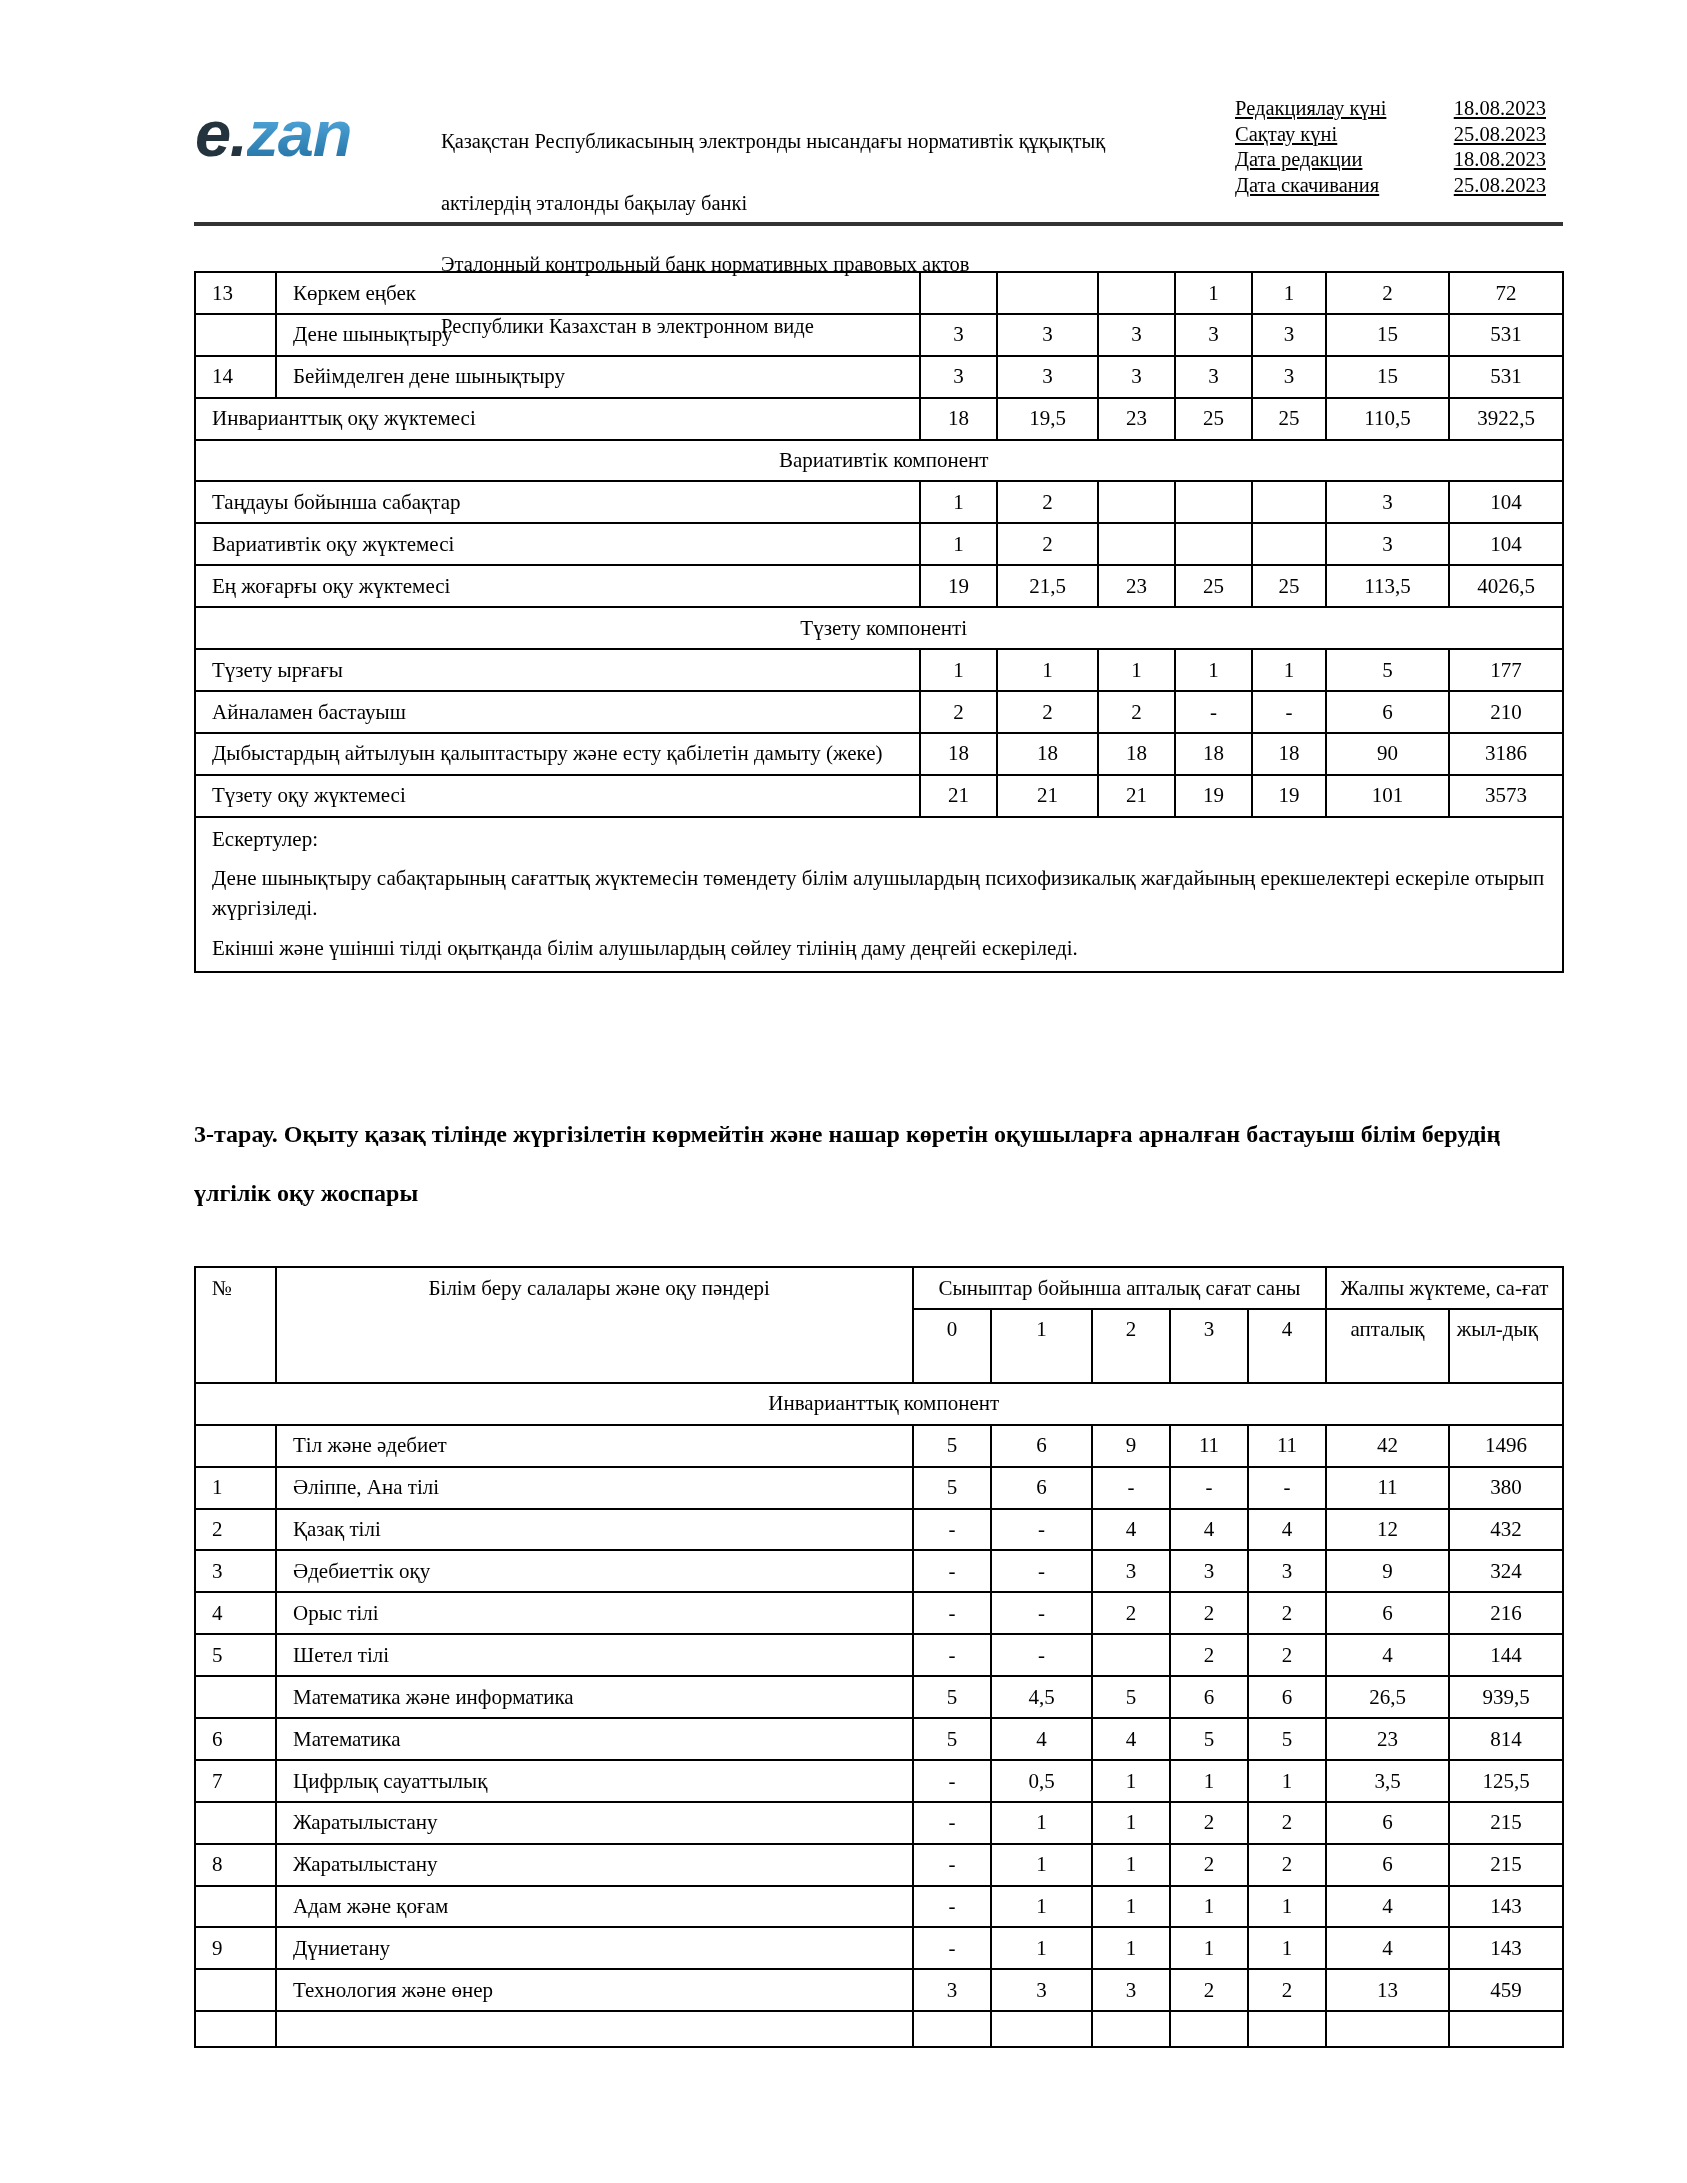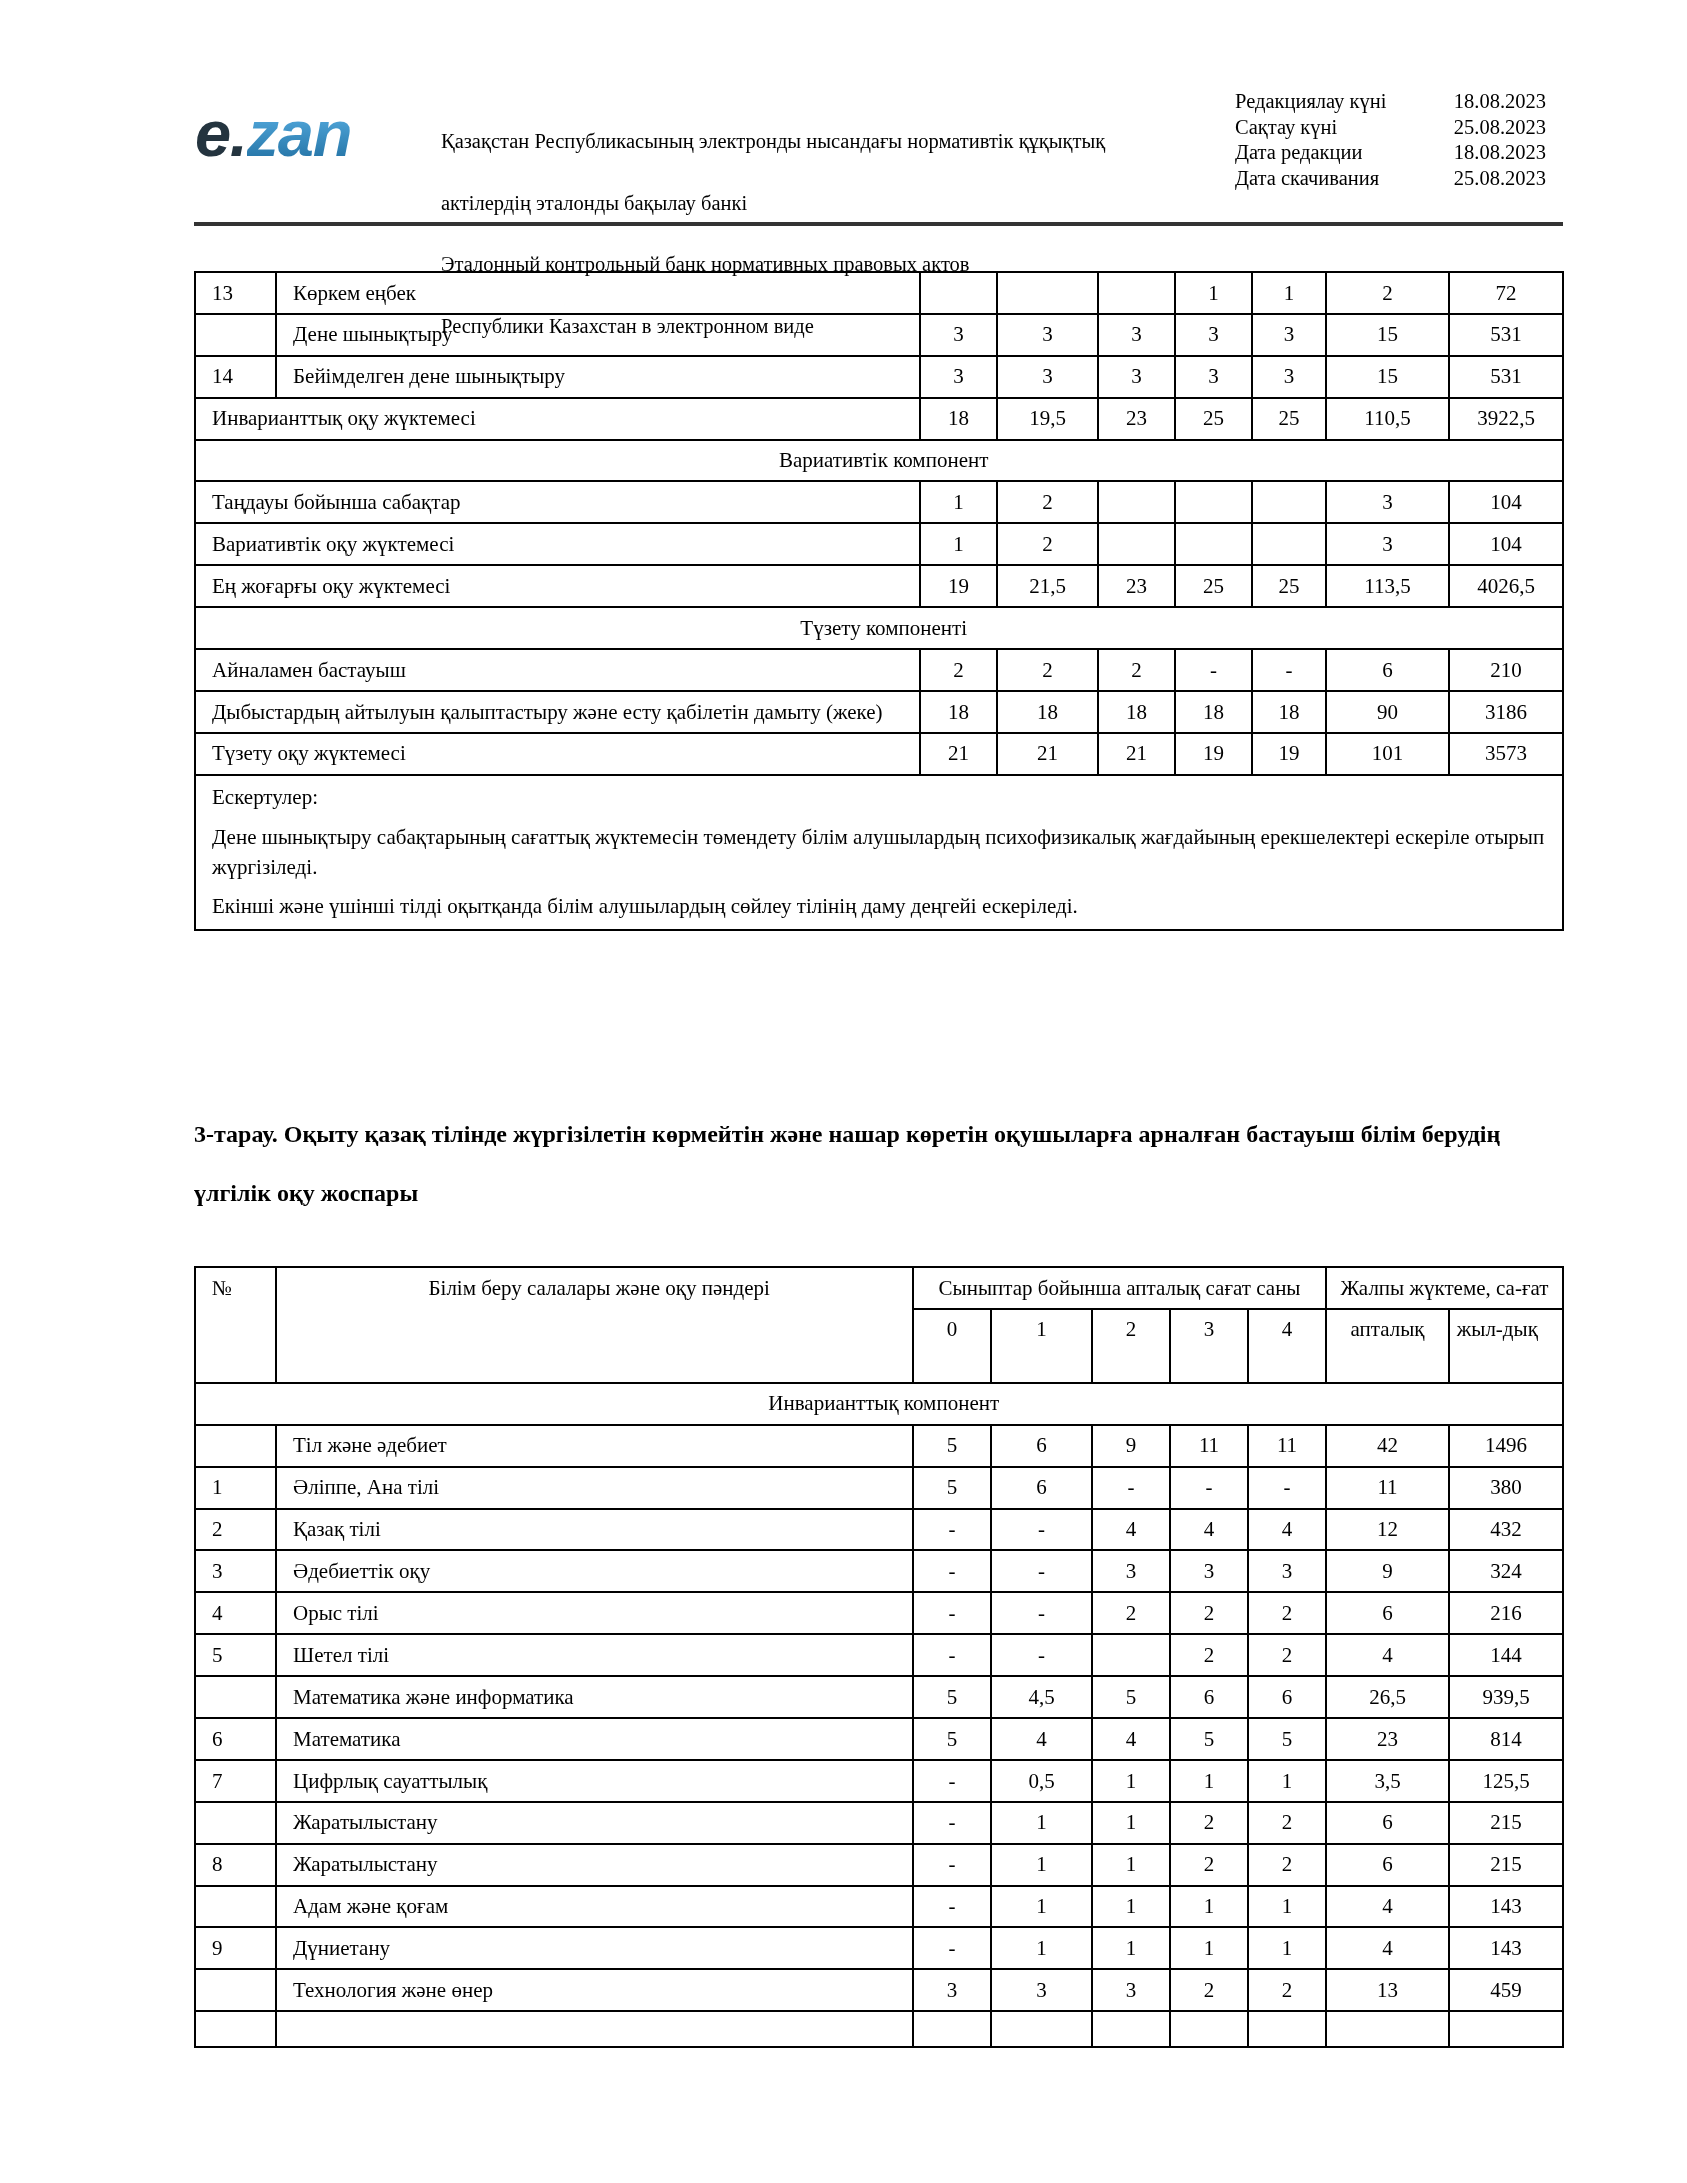--- a/index.html
+++ b/index.html
@@ -16,22 +16,22 @@
   .logo .zan {
     background: linear-gradient(#62baee, #1c6a9c);
     -webkit-background-clip: text; background-clip: text; color: transparent;
   }
   .hdr-text {
     position: absolute; left: 441px; top: 91px; width: 761px;
     font-size: 20.5px; line-height: 22.5px;
   }
   .hdr-text div { white-space: nowrap; margin-top: 39px; }
   .hdr-meta {
-    position: absolute; left: 1235px; top: 89px; width: 311px;
-    font-size: 20.5px; line-height: 25.5px;
+    position: absolute; left: 1235px; top: 96px; width: 311px;
+    font-size: 20.5px; line-height: 25.5px; text-decoration: underline;
   }
   .hdr-meta .row { display: flex; justify-content: space-between; }
   .hdr-rule {
     position: absolute; left: 194px; top: 222px; width: 1369px; height: 4px; background: #333;
   }
   table.grid {
     position: absolute; left: 194px; width: 1369px; border-collapse: collapse;
     table-layout: fixed; font-size: 21px; line-height: 30px;
   }
   table.grid td {
@@ -169,20 +169,30 @@
         <td class="num">19</td>
         <td class="num">21,5</td>
         <td class="num">23</td>
         <td class="num">25</td>
         <td class="num">25</td>
         <td class="num">113,5</td>
         <td class="num">4026,5</td>
       </tr>
       <tr>
         <td colspan="9" class="center">Түзету компоненті</td>
+      </tr>
+      <tr>
+        <td colspan="2">Түзету ырғағы</td>
+        <td class="num">1</td>
+        <td class="num">1</td>
+        <td class="num">1</td>
+        <td class="num">1</td>
+        <td class="num">1</td>
+        <td class="num">5</td>
+        <td class="num">177</td>
       </tr>
       <tr>
         <td colspan="2">Айналамен бастауыш</td>
         <td class="num">2</td>
         <td class="num">2</td>
         <td class="num">2</td>
         <td class="num">-</td>
         <td class="num">-</td>
         <td class="num">6</td>
         <td class="num">210</td>

